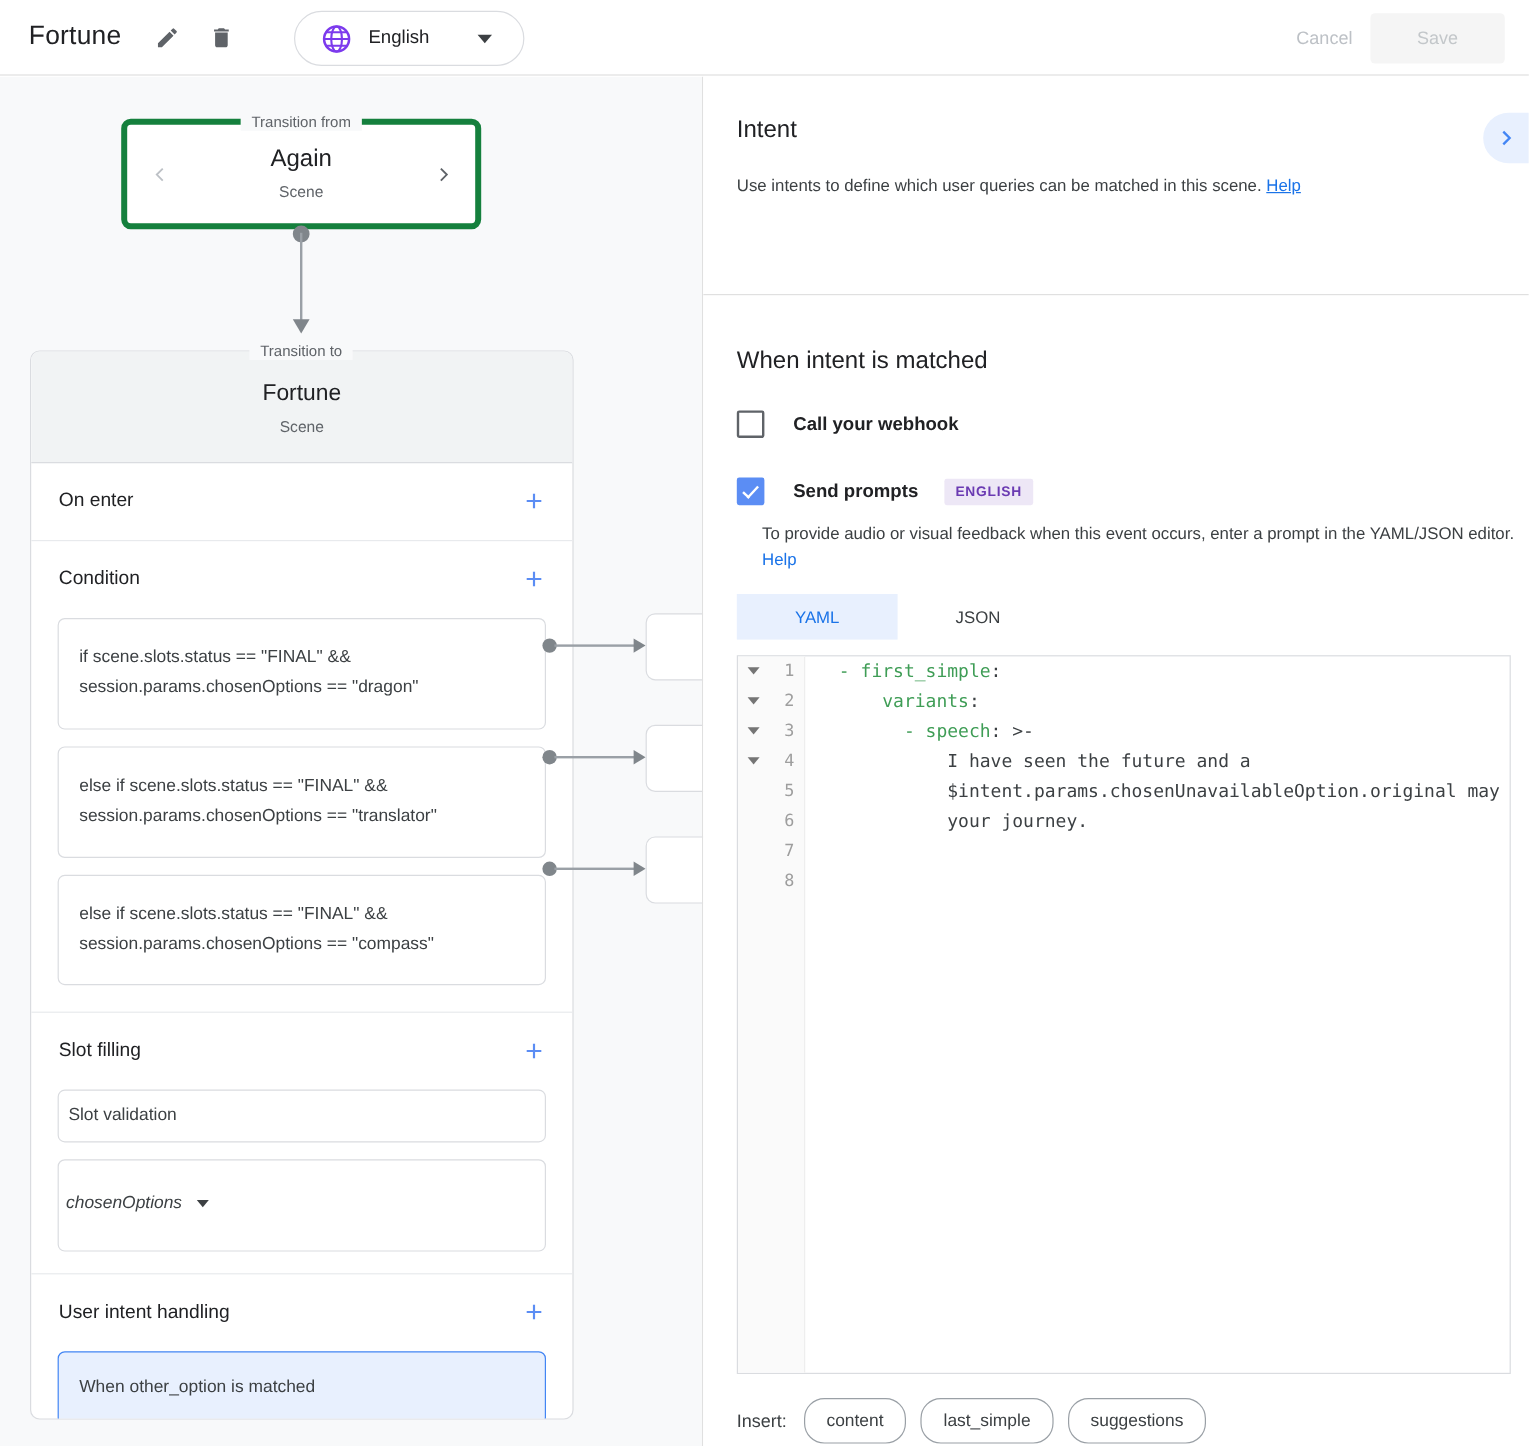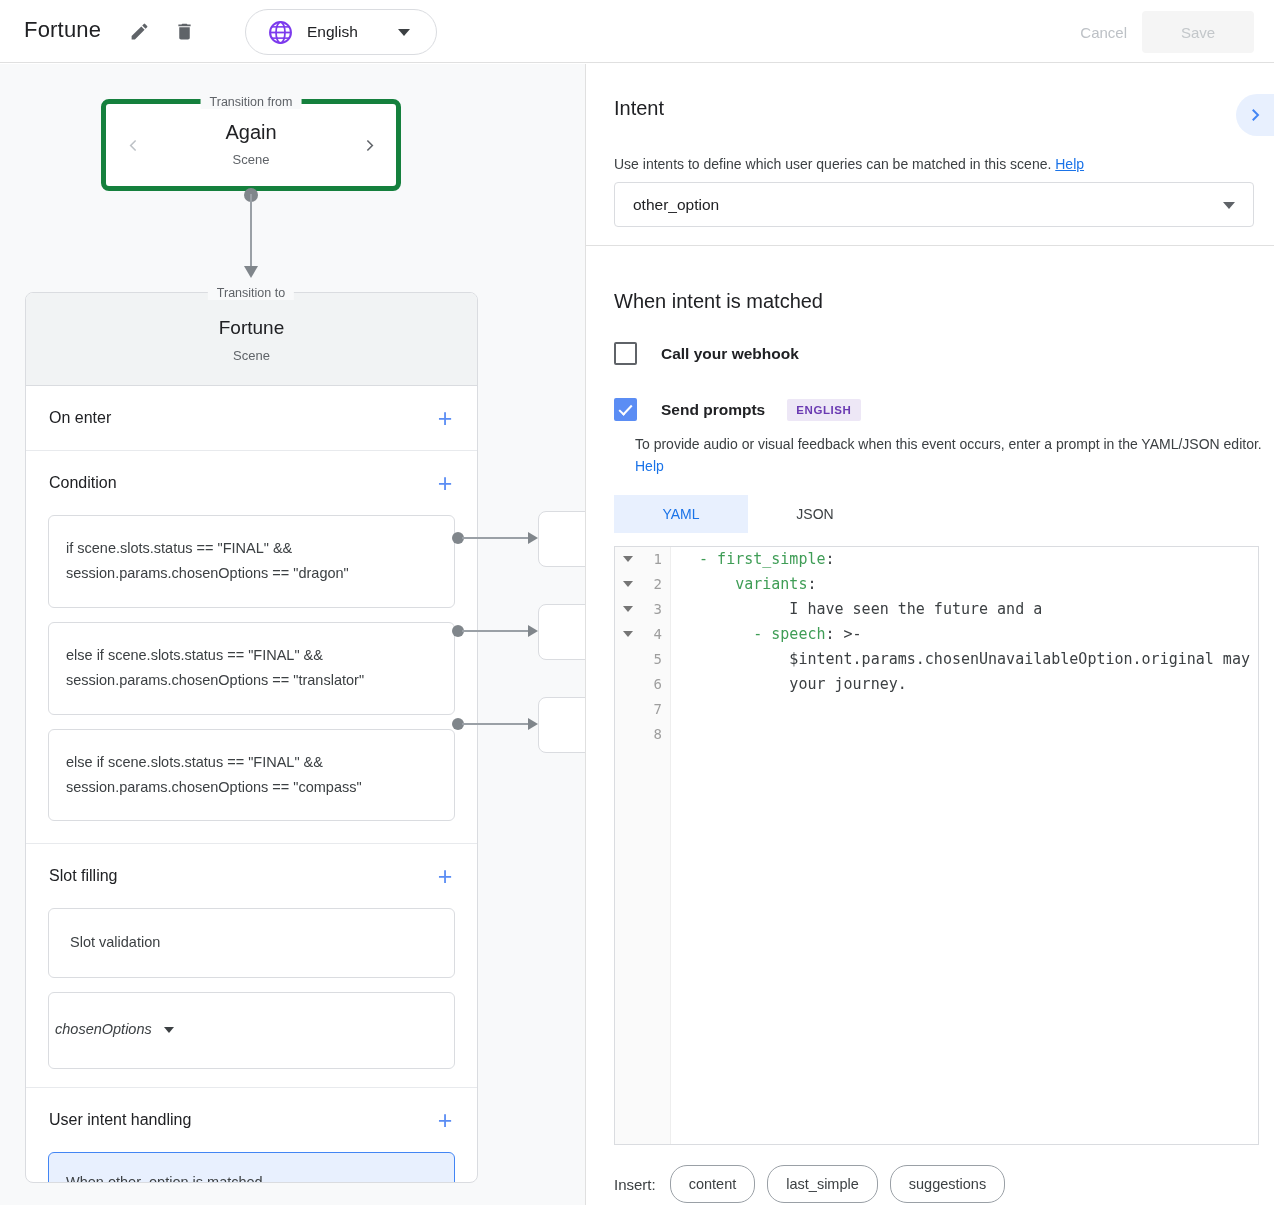--- a/index.html
+++ b/index.html
@@ -200,21 +200,21 @@
   }
   #intent-section {
     position: absolute; left: 0; top: 0; width: 100%; height: 182px;
     border-bottom: 1px solid #e0e0e0;
   }
   #intent-heading {
     position: absolute; left: 28px; top: 33px;
     font-size: 20px; color: #202124;
   }
   #intent-desc {
-    position: absolute; left: 28px; top: 92px;
+    position: absolute; left: 28px; top: 82px;
     font-size: 14px; color: #3c4043; text-align: right;
   }
   .help-link { color: #1a73e8; text-decoration: underline; cursor: pointer; }
   .help-link.plain { text-decoration: none; }
   #intent-select {
     position: absolute; left: 28px; top: 118px;
     width: 640px; height: 45px;
     border: 1px solid #dadce0; border-radius: 4px; background: #fff;
     display: flex; align-items: center; cursor: pointer;
   }
@@ -410,21 +410,21 @@
       <div class="item-box tall">else if scene.slots.status == "FINAL" &amp;&amp; session.params.chosenOptions == "translator"</div>
       <div class="item-box tall">else if scene.slots.status == "FINAL" &amp;&amp; session.params.chosenOptions == "compass"</div>
       <div style="height:8px;"></div>
     </div>
 
     <div class="section">
       <div class="section-head">
         <span class="section-title">Slot filling</span>
         <button class="add-btn">+</button>
       </div>
-      <div class="item-box" style="padding:21px;">Slot validation</div>
+      <div class="item-box" style="padding:8px;">Slot validation</div>
       <div class="item-box" style="padding:24px 17px 26px 6px;font-style:italic;"><span>chosenOptions</span><span class="slot-caret"></span></div>
       <div style="height:4px;"></div>
     </div>
 
     <div class="section">
       <div class="section-head">
         <span class="section-title">User intent handling</span>
         <button class="add-btn">+</button>
       </div>
       <div class="item-box selected" style="padding:17px;">When other_option is matched</div>
@@ -452,24 +452,20 @@
 </div>
 <div id="left-panel-divider"></div>
 
 <div id="right-panel">
   <div id="intent-section">
     <div id="intent-heading">Intent</div>
     <div id="intent-desc">
       <span>Use intents to define which user queries can be matched in this scene.</span>
       <span class="help-link">Help</span>
     </div>
-    <div id="intent-select">
-      <span id="intent-select-value">other_option</span>
-      <span id="intent-select-caret"></span>
-    </div>
     <button id="expand-panel-btn">
       <svg width="18" height="18" viewBox="0 0 24 24">
         <path fill="none" stroke="#4285f4" stroke-width="2.6" d="M9 5 L16 12 L9 19"></path>
       </svg>
     </button>
   </div>
 
   <div id="matched-heading">When intent is matched</div>
 
   <div class="cbrow" id="webhook-row">
@@ -521,22 +517,22 @@
     <div class="grow">
         <span class="gnum">7</span>
       </div>
     <div class="grow">
         <span class="gnum">8</span>
       </div>
   </div>
   <div id="code-lines">
     <div class="cline"><span class="k">  - first_simple</span><span class="p">:</span></div>
     <div class="cline"><span class="k">      variants</span><span class="p">:</span></div>
+    <div class="cline"><span class="k">        - speech</span><span class="p">: &gt;-</span></div>
     <div class="cline"><span class="p">            I have seen the future and a</span></div>
-    <div class="cline"><span class="k">        - speech</span><span class="p">: &gt;-</span></div>
     <div class="cline"><span class="p">            $intent.params.chosenUnavailableOption.original may aid you on</span></div>
     <div class="cline"><span class="p">            your journey.</span></div>
     <div class="cline"><span class="p"></span></div>
   </div>
 </div>
 
 <div id="insert-row">
   <span id="insert-label">Insert:</span>
   <button class="chip">content</button>
   <button class="chip">last_simple</button>

